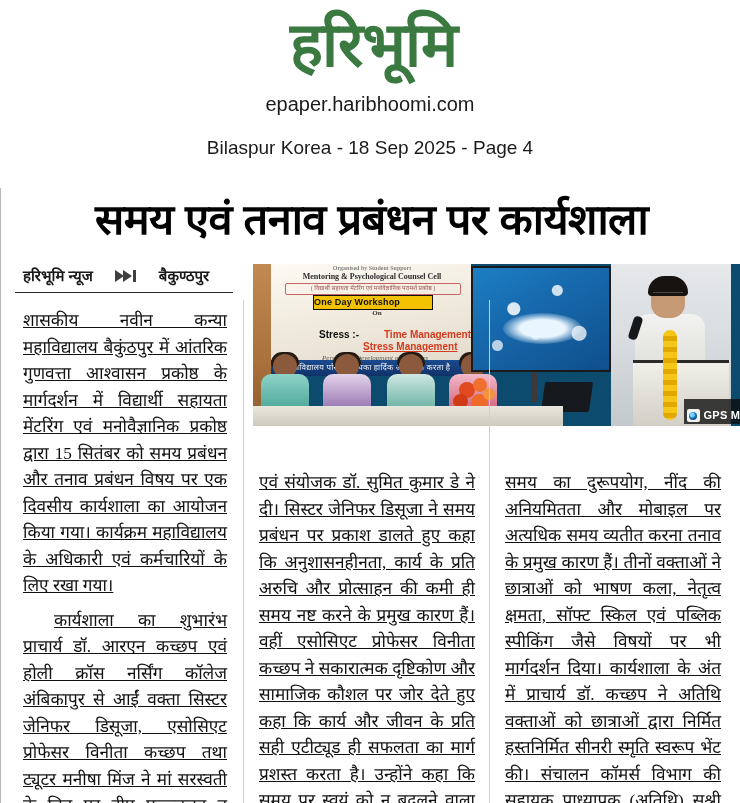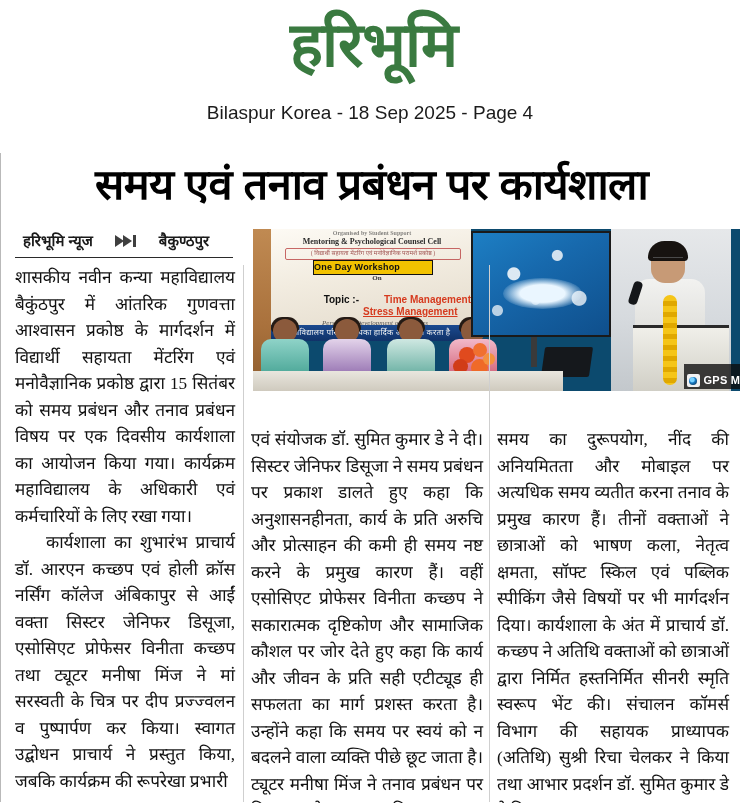--- a/index.html
+++ b/index.html
@@ -265,36 +265,37 @@
     top: 0;
     font-family: "Liberation Serif", "DejaVu Serif", serif;
     font-size: 17.2px;
     line-height: 26.5px;
     color: #111111;
     text-align: justify;
     text-justify: inter-word;
     -webkit-hyphens: none;
     hyphens: none;
   }
-  .col p { margin: 0; }
+  .col p { margin: 8px; text-decoration: underline; }
   .col p + p { text-indent: 1.8em; }
   #col1 { left: 14px;  width: 220px; }
   #col2 { left: 250px; width: 232px; top: 162px; }
   #col3 { left: 496px; width: 232px; top: 162px; }
   .col-rule {
     position: absolute; top: 0; width: 1px; background: #cfcfcf;
   }
 </style>
 </head>
 <body>
 
 <div id="page">
 
   <div class="masthead">
     <div class="masthead-logo">हरिभूमि</div>
+    <div class="masthead-site">epaper.haribhoomi.com</div>
     <div class="masthead-edition">Bilaspur Korea - 18 Sep 2025 - Page 4</div>
   </div>
 
   <div class="clipping">
 
     <h1 class="headline">समय एवं तनाव प्रबंधन पर कार्यशाला</h1>
 
     <div class="byline">
       <span class="byline-source">हरिभूमि न्यूज</span>
       <span class="byline-icon">
@@ -313,21 +314,21 @@
 
         <div class="ph-wallL"></div>
 
         <div class="ph-banner">
           <div class="ph-banner-l1">Organised by Student Support</div>
           <div class="ph-banner-l2">Mentoring &amp; Psychological Counsel Cell</div>
           <div class="ph-banner-l3">( विद्यार्थी सहायता मेंटरिंग एवं मनोवैज्ञानिक परामर्श प्रकोष्ठ )</div>
           <div class="ph-banner-ribbon">One Day Workshop</div>
           <div class="ph-banner-on">On</div>
           <div class="ph-banner-l4">Personality Development of Faculties</div>
-          <div class="ph-topic">Topic :-</div>
+          <div class="ph-topic">Stress :-</div>
           <div class="ph-topic-a">Time Management</div>
           <div class="ph-topic-b">Stress Management</div>
         </div>
 
         <div class="ph-bluestrip">
           <span>महाविद्यालय परिवार आपका हार्दिक अभिनंदन करता है</span>
         </div>
 
         <div class="ph-seat" style="left:4px;">
           <div class="ph-hair"></div>

